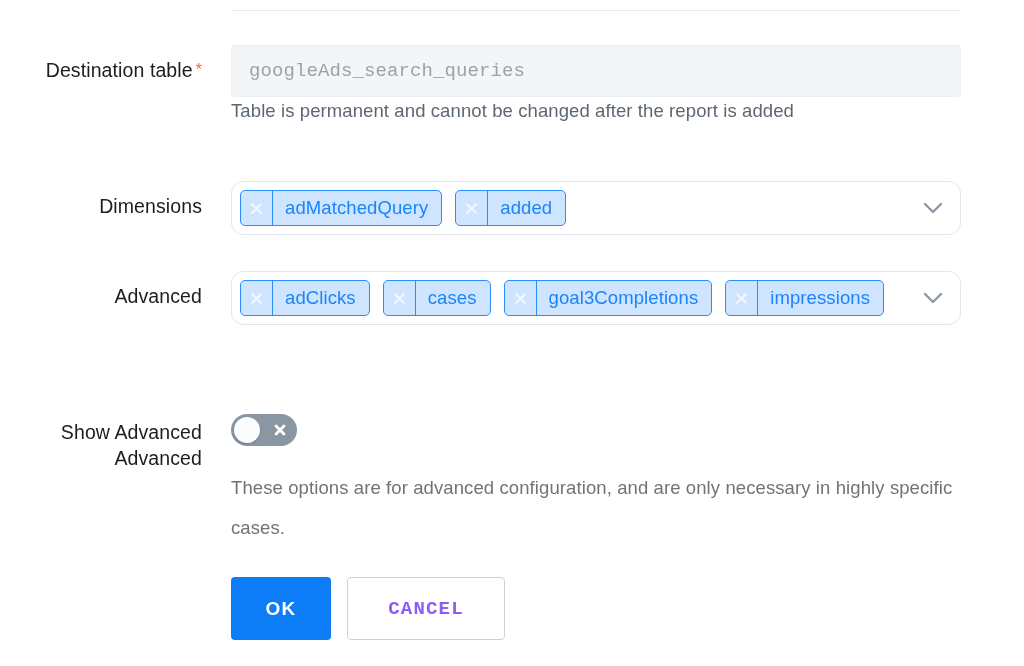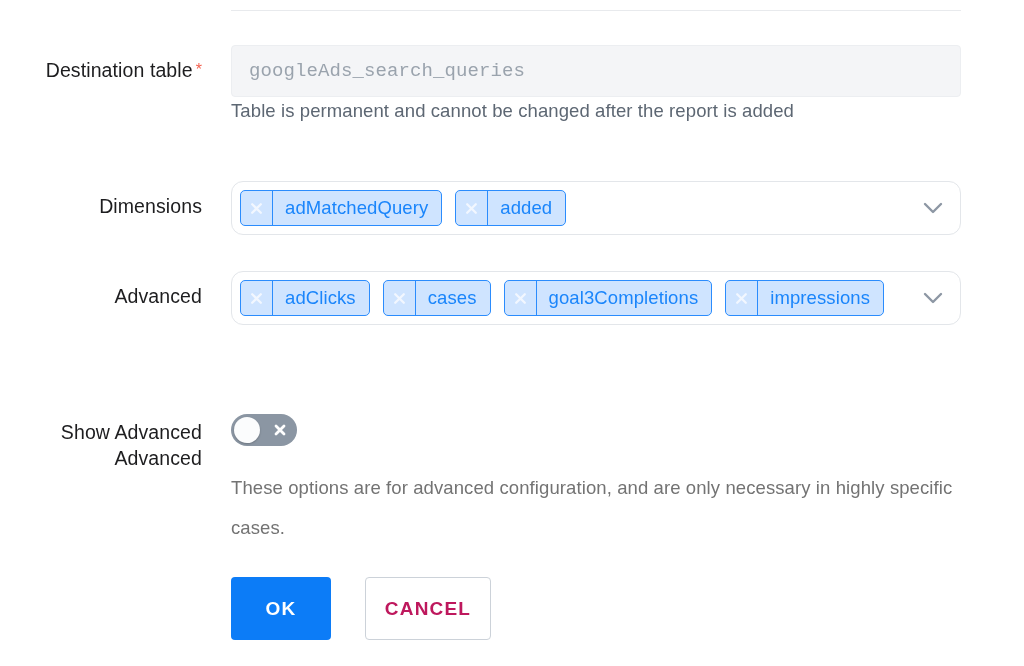--- a/index.html
+++ b/index.html
@@ -175,21 +175,21 @@
     line-height: 40px;
   }
 
   
   .button-bar {
     position: absolute;
     left: 231px;
     top: 577px;
     display: flex;
     align-items: flex-end;
-    gap: 34px;
+    gap: 16px;
   }
   .btn {
     box-sizing: border-box;
     height: 63px;
     border-radius: 4px;
     font-family: "Liberation Sans", sans-serif;
     font-size: 19px;
     font-weight: bold;
     letter-spacing: 1.2px;
     cursor: pointer;
@@ -198,24 +198,25 @@
     justify-content: center;
     border: none;
     outline: none;
   }
   .btn-primary {
     width: 100px;
     background: #0c7cf7;
     color: #ffffff;
   }
   .btn-secondary {
-    width: 126px;
+    width: 158px;
     background: #ffffff;
-    color: #be185d;
+    color: #8b5cf6;
     border: 1.5px solid #ccd2d9;
+    font-family: Liberation Mono, monospace;
   }
 </style>
 </head>
 <body>
 
 <div class="form-root">
 
   <div class="top-divider"></div>
 
   <div class="row" style="top:57px;">

